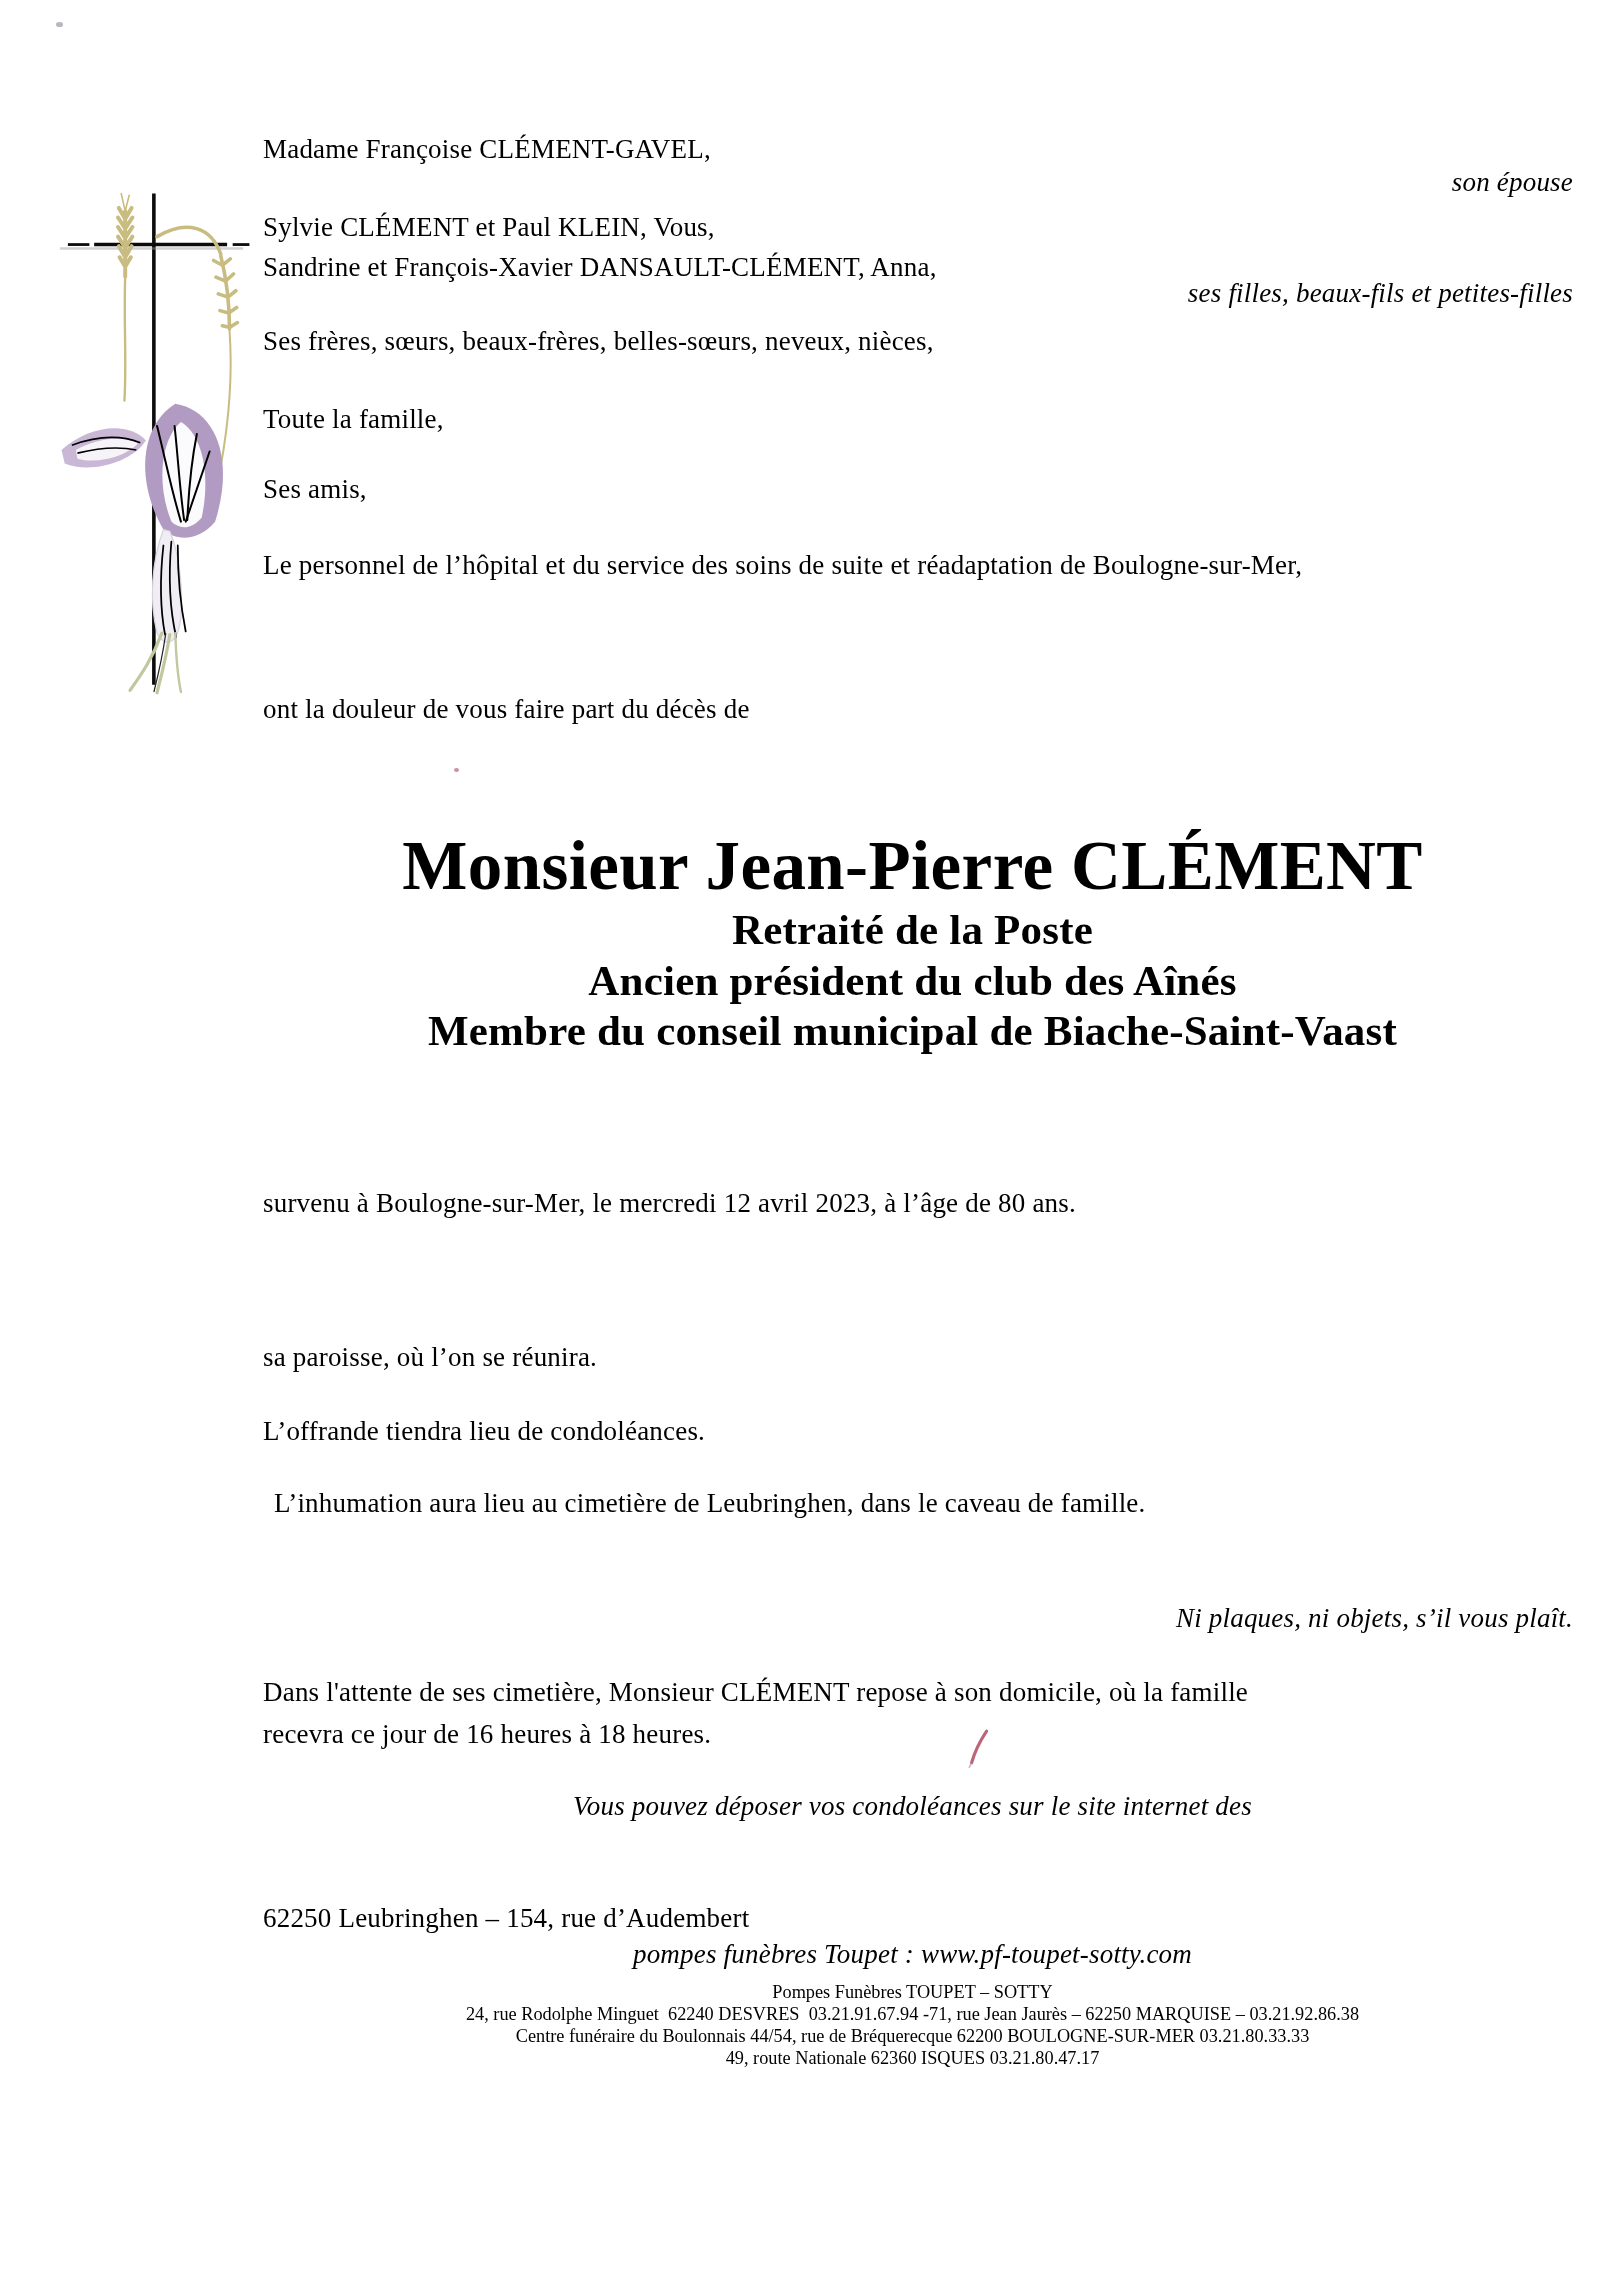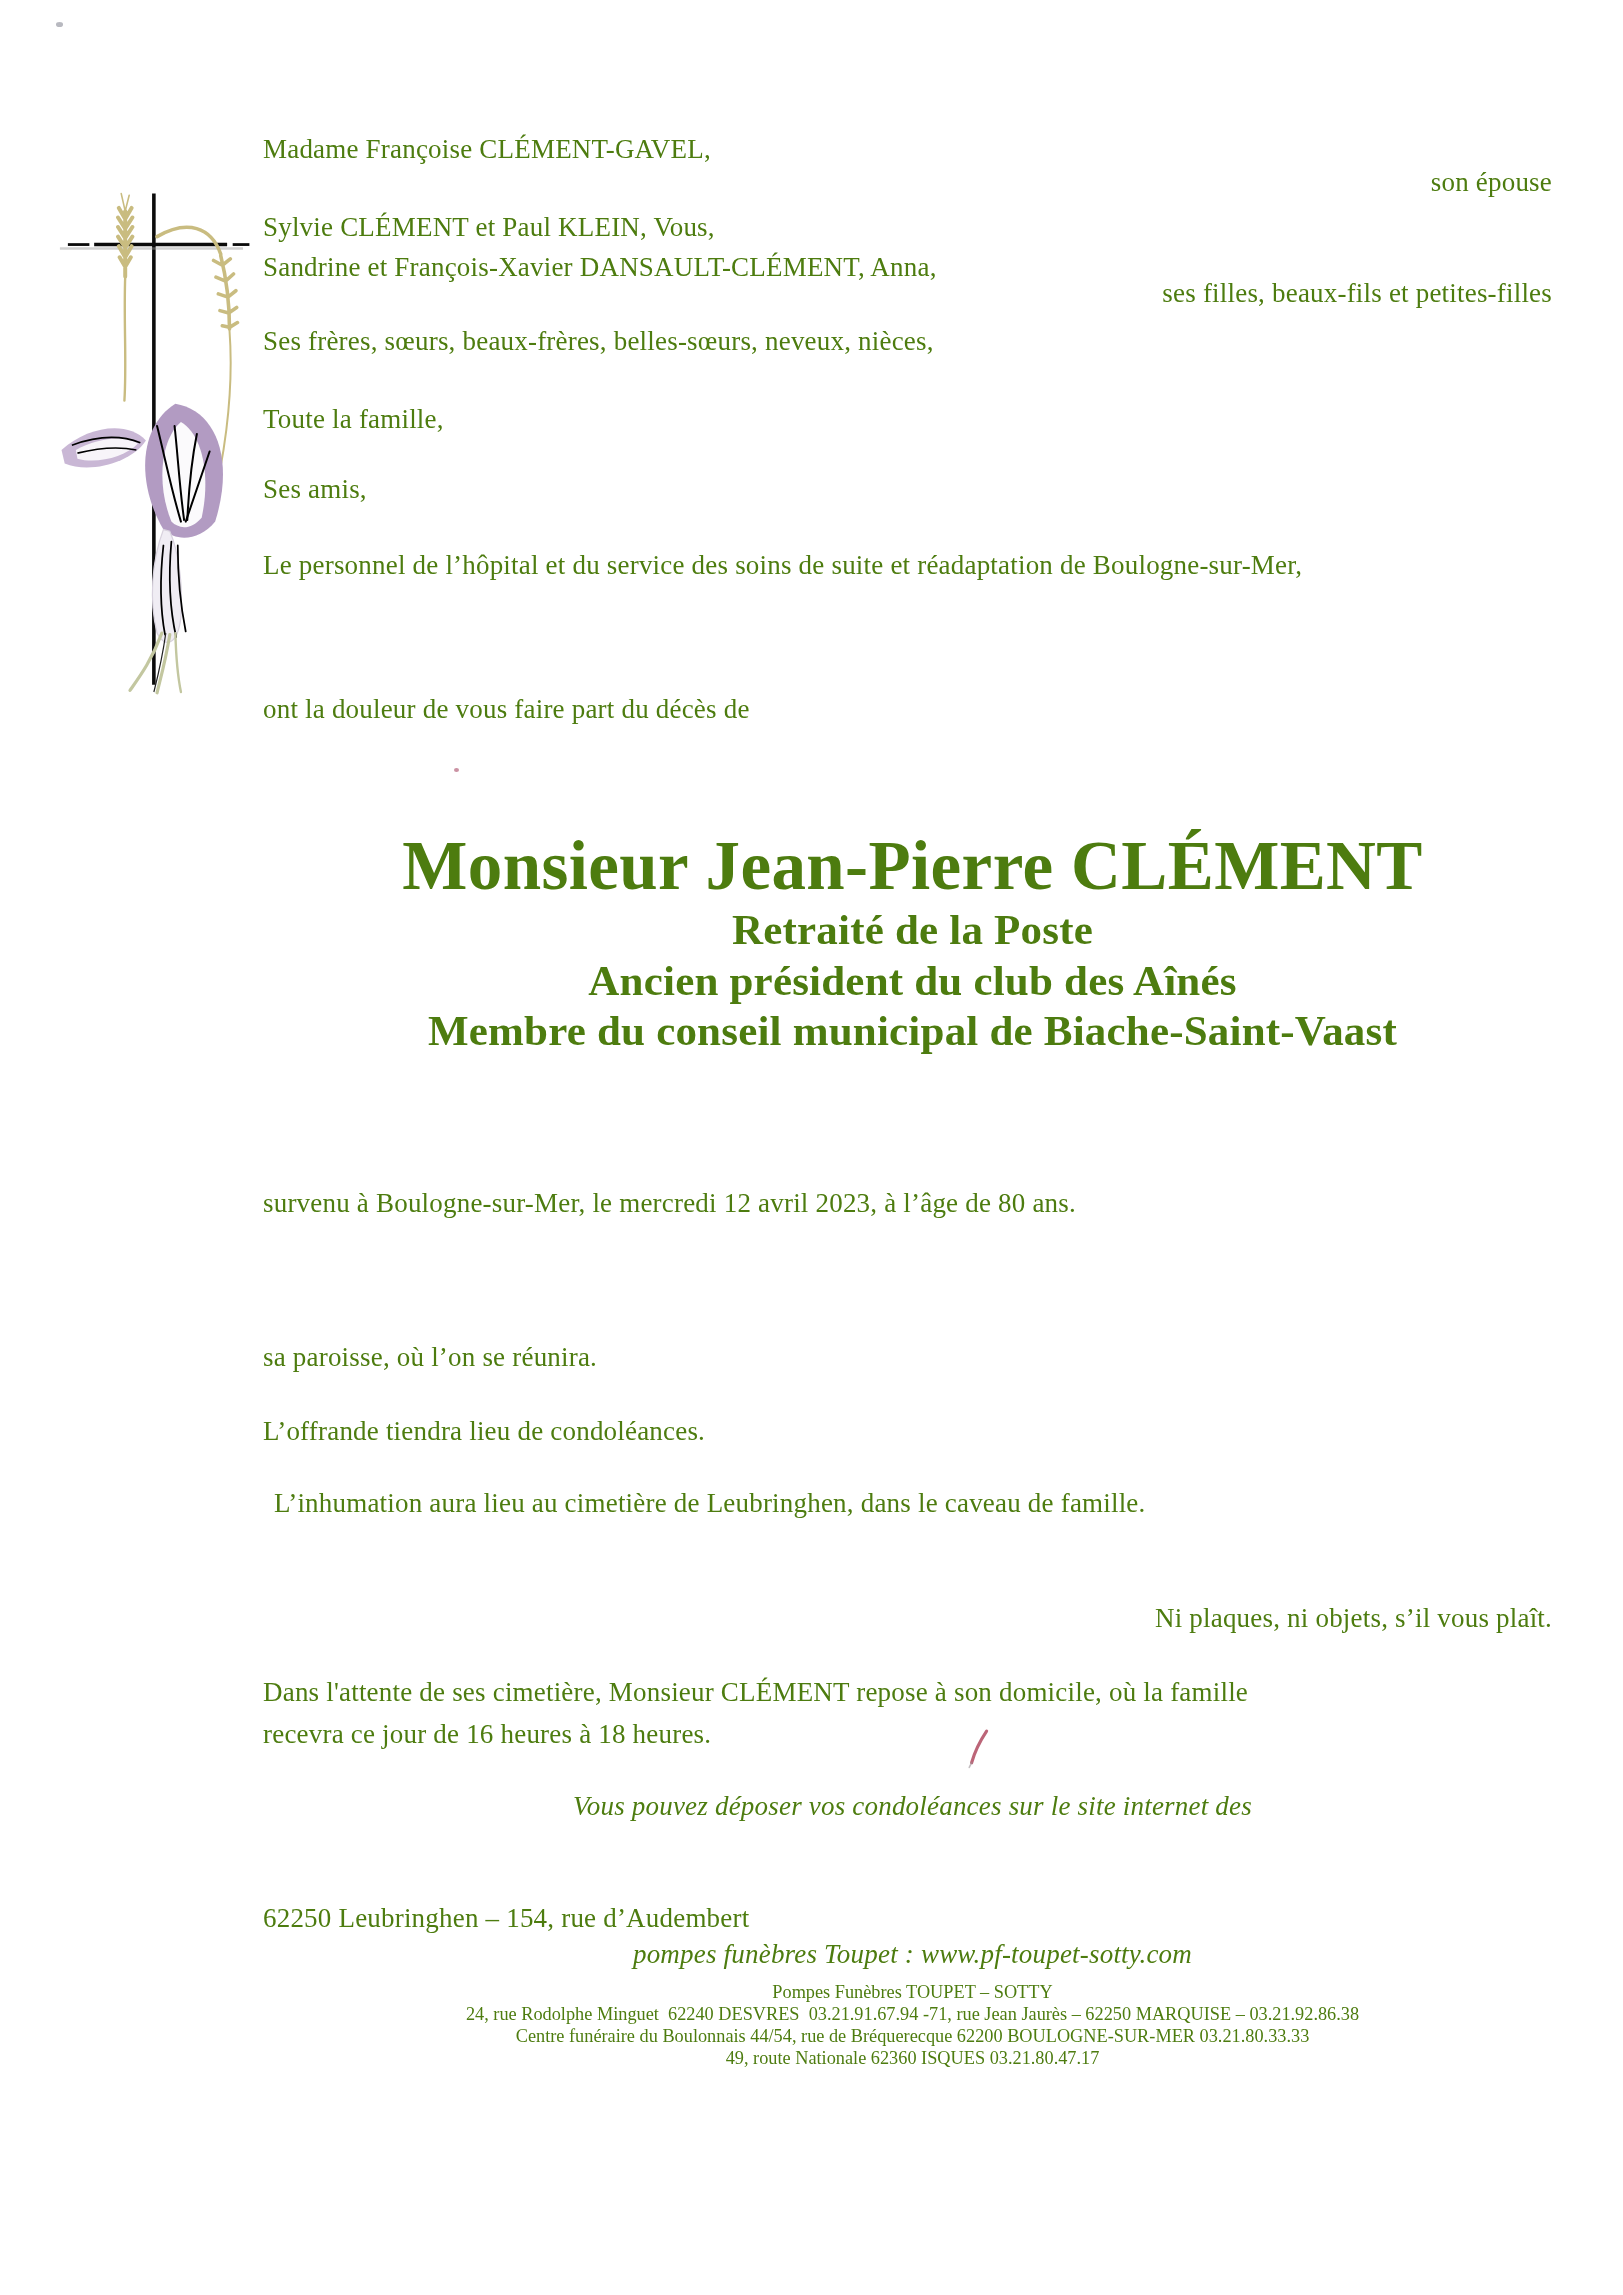--- a/index.html
+++ b/index.html
@@ -2,34 +2,35 @@
 <html style="font-size:12.8px"><head>
 <meta charset="utf-8">
 <style>
   html, body { margin: 0; padding: 0; background: #e8e8e8; }
   .page {
     position: relative;
     width: 1624px;
     height: 2295px;
     background: #ffffff;
     font-family: "Liberation Serif", serif;
-    color: #4d7c0f;
+    color: #000000;
     overflow: hidden;
   }
   .ln {
     position: absolute;
     left: 263px;
     font-size: 27px;
     line-height: 35px;
     white-space: pre-wrap;
     letter-spacing: 0.2px;
   }
   .right-it {
     left: auto;
-    right: 72px;
+    right: 51px;
+    font-style: italic;
     text-align: right;
   }
   .center-col {
     left: 263px;
     width: 1299px;
     text-align: center;
   }
   .deceased-name {
     font-size: 69px;
     font-weight: bold;

